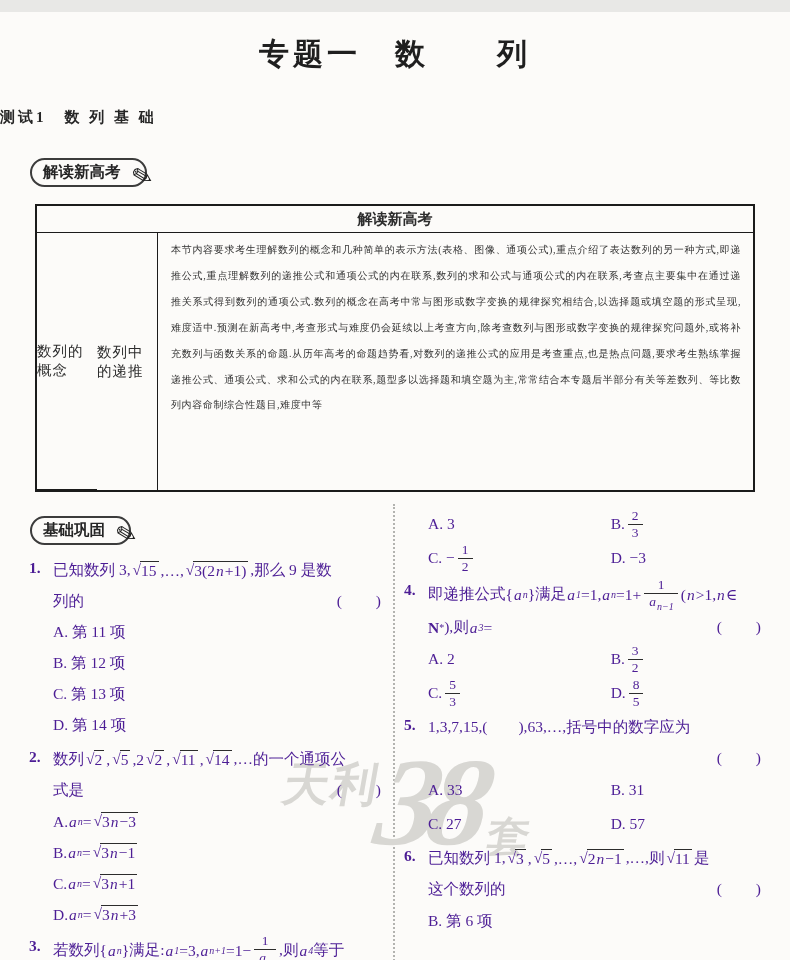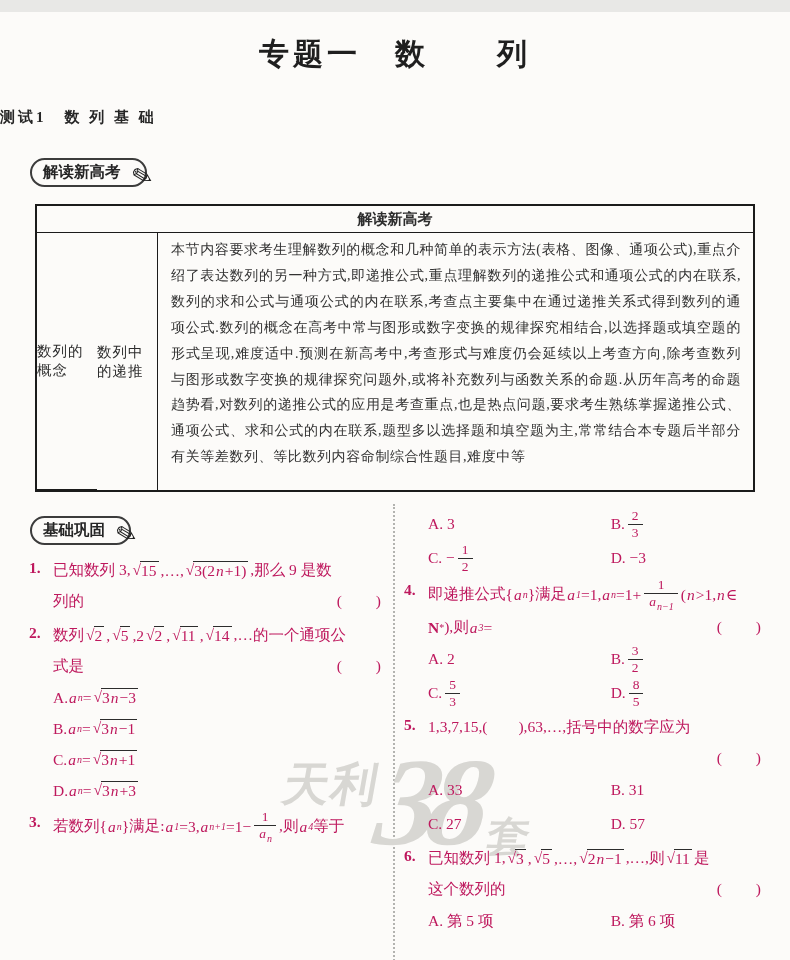--- a/index.html
+++ b/index.html
@@ -50,30 +50,30 @@
     display:flex; align-items:center; justify-content:center;
     font-size:15px; font-weight:bold;
   }
   .t-h-right { flex:1; display:flex; align-items:center; justify-content:center;
     font-size:15px; font-weight:bold; }
   .t-body { flex:1; display:flex; min-height:0; }
   .t-labels { width:121px; border-right:1.5px solid #1b1b1b; display:flex; flex-direction:row; }
   .t-label { flex:1; display:flex; align-items:center; justify-content:center; font-size:14.5px; letter-spacing:1px; }
   .t-label.first { border-bottom:1px solid #1b1b1b; }
   .t-content {
-    flex:1; padding:4px 12px 2px 13px; font-size:14px;
+    flex:1; padding:4px 12px 2px 13px; font-size:10px;
     line-height:25.9px; text-align:justify; letter-spacing:.6px; color:#323232;
   }
 
   
   .col-divider {
     position:absolute; left:393px; top:492px; bottom:3px; width:0;
     border-left:2px dotted #b3b3b0;
   }
-  .col { position:absolute; z-index:2; font-size:15.5px; color:#be185d; }
+  .col { position:absolute; z-index:2; font-size:15.5px; color:#4c1d95; }
   .col-left  { left:29px;  top:543px; width:357px; }
   .col-right { left:404px; top:496px; width:362px; }
 
   .question { display:flex; margin-bottom:3px; }
   .qnum { width:24px; flex-shrink:0; font-weight:bold; padding-top:4px; }
   .qbody { flex:1; min-width:0; }
   .qline { display:flex; align-items:center; min-height:31px; }
   .qline .line-main { display:flex; align-items:center; flex-wrap:wrap; }
   .qline.with-bracket { justify-content:space-between;gap:20px; }
   .bracket { letter-spacing:1px; white-space:pre; padding-right:4px; }
@@ -171,20 +171,34 @@
               </span>
               <span>,那么 9 是数</span>
             </span>
           </div>
           <div class="qline with-bracket">
             <span class="line-main">
               <span>列的</span>
             </span>
             <span class="bracket">(　　)</span>
           </div>
+          <div class="opts list">
+            <div class="opt">
+              <span>A. 第 11 项</span>
+            </div>
+            <div class="opt">
+              <span>B. 第 12 项</span>
+            </div>
+            <div class="opt">
+              <span>C. 第 13 项</span>
+            </div>
+            <div class="opt">
+              <span>D. 第 14 项</span>
+            </div>
+          </div>
         </div>
       </div>
       <div class="question">
         <span class="qnum">2.</span>
         <div class="qbody">
           <div class="qline">
             <span class="line-main">
               <span>数列 </span>
               <span class="sqrt">
                 <span class="radsign">√</span>
@@ -441,23 +455,20 @@
             </span>
           </div>
           <div class="qline with-bracket">
             <span class="line-main">
               <span>这个数列的</span>
             </span>
             <span class="bracket">(　　)</span>
           </div>
           <div class="opts grid">
             <div class="opt">
-              <span>A. 第 5 项</span>
-            </div>
-            <div class="opt">
               <span>B. 第 6 项</span>
             </div>
           </div>
         </div>
       </div>
     </div>
 
   <div class="remnant r1"></div>
   <div class="remnant r2"></div>
   <div class="page-edge"></div>

